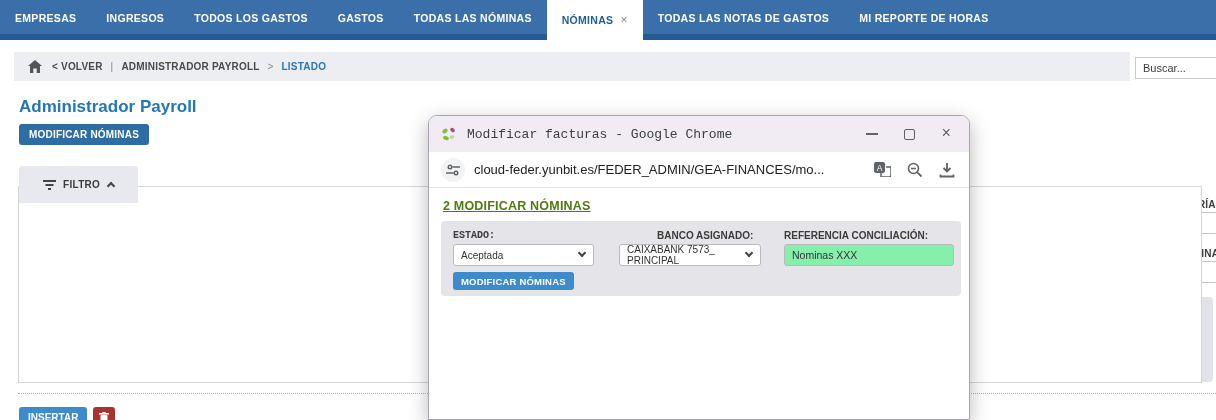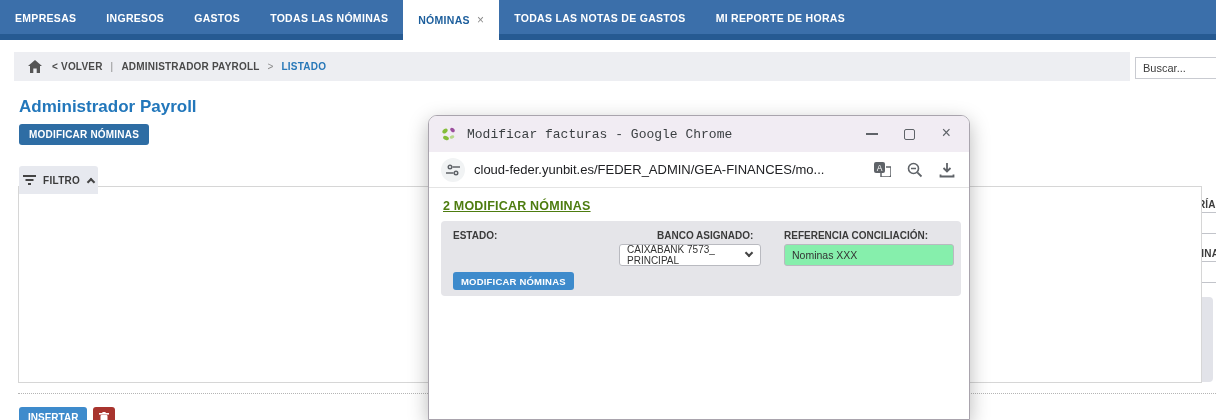--- a/index.html
+++ b/index.html
@@ -31,22 +31,22 @@
   
   .page-title { position:absolute; left:19px; top:97px; font-size:17px; font-weight:bold; color:#2277bb; }
   .btn { display:inline-flex; align-items:center; justify-content:center; border:none; border-radius:3px;
          color:#fff; font-weight:bold; font-family:"Liberation Sans",sans-serif; cursor:pointer; white-space:nowrap; }
   .btn-dark-blue { background:#2e6da4; }
   .btn-light-blue { background:#3e8bcc; }
   .btn-red { background:#a8342e; }
   .modify-main { position:absolute; left:19px; top:124px; height:21px; padding:0 10px; font-size:10px; letter-spacing:.2px; }
 
   
-  .filtro-pill { position:absolute; left:19px; top:166px; height:28px; background:#e7e9ef; border-radius:3px 3px 0 0;
-                 display:flex; align-items:center; padding:0 4px; font-size:10px; font-weight:bold; color:#3b3b3b;
+  .filtro-pill { position:absolute; left:19px; top:166px; height:37px; background:#e7e9ef; border-radius:3px 3px 0 0;
+                 display:flex; align-items:center; padding:0 24px; font-size:10px; font-weight:bold; color:#3b3b3b;
                  letter-spacing:.3px; cursor:pointer; z-index:2; }
   .filtro-pill svg { margin-right:7px; }
   .chev { display:inline-block; width:6px; height:6px; border-right:2px solid #444; border-bottom:2px solid #444; }
   .chev.up { transform:rotate(-135deg); margin-left:8px; margin-top:3px; }
   .chev.down { transform:rotate(45deg); margin-top:-3px; }
   .filter-panel { position:absolute; left:18px; top:186px; width:1184px; height:197px; background:#fff;
                   border:1px solid #d6d6d6; z-index:1; }
   .f-label { position:absolute; font-size:10px; font-weight:bold; color:#3b3b3b; letter-spacing:.2px; white-space:nowrap; }
   .f-select { position:absolute; height:22px; background:#fff; border:1px solid #c2c4ca; border-radius:3px;
               display:flex; align-items:center; padding:0 8px; font-size:11px; color:#333; cursor:pointer; }
@@ -94,20 +94,21 @@
 </head>
 <body>
 
 <div id="frame">
 
   <div class="nav">
     <div class="nav-strip"></div>
     <div class="nav-tabs">
       <div class="nav-tab">EMPRESAS</div>
       <div class="nav-tab">INGRESOS</div>
+      <div class="nav-tab">TODOS LOS GASTOS</div>
       <div class="nav-tab">GASTOS</div>
       <div class="nav-tab">TODAS LAS NÓMINAS</div>
       <div class="nav-tab active">
         <span>NÓMINAS</span>
         <span class="tab-close">×</span>
       </div>
       <div class="nav-tab">TODAS LAS NOTAS DE GASTOS</div>
       <div class="nav-tab">MI REPORTE DE HORAS</div>
     </div>
   </div>
@@ -239,21 +240,25 @@
           </svg>
         <svg width="16" height="16" viewBox="0 0 16 16">
             <path d="M8 1 v8 M4.5 6 L8 9.5 L11.5 6" fill="none" stroke="#5f6368" stroke-width="1.8"></path>
             <path d="M1.5 12.5 v2 h13 v-2" fill="none" stroke="#5f6368" stroke-width="1.8"></path>
           </svg>
       </span>
     </div>
     <div class="pop-body">
       <div class="pop-heading">2 MODIFICAR NÓMINAS</div>
       <div class="pop-panel">
-        <div class="pop-label" style="left:12px;">ESTADO:</div>
+        <div class="pop-label" style="left:12px;font-family:Liberation Mono, monospace;">ESTADO:</div>
+        <div class="pop-select" style="left:12px; width:141px;">
+          <span>Aceptada</span>
+          <span class="chev down"></span>
+        </div>
         <div class="pop-label" style="left:184px;margin-left:32px;">BANCO ASIGNADO:</div>
         <div class="pop-select" style="left:178px; width:142px;">
           <span>CAIXABANK 7573_ PRINCIPAL</span>
           <span class="chev down"></span>
         </div>
         <div class="pop-label" style="left:343px;">REFERENCIA CONCILIACIÓN:</div>
         <input class="pop-input" style="left: 343px; width: 170px;" value="Nominas XXX">
         <button class="btn btn-light-blue pop-submit">MODIFICAR NÓMINAS</button>
       </div>
     </div>

